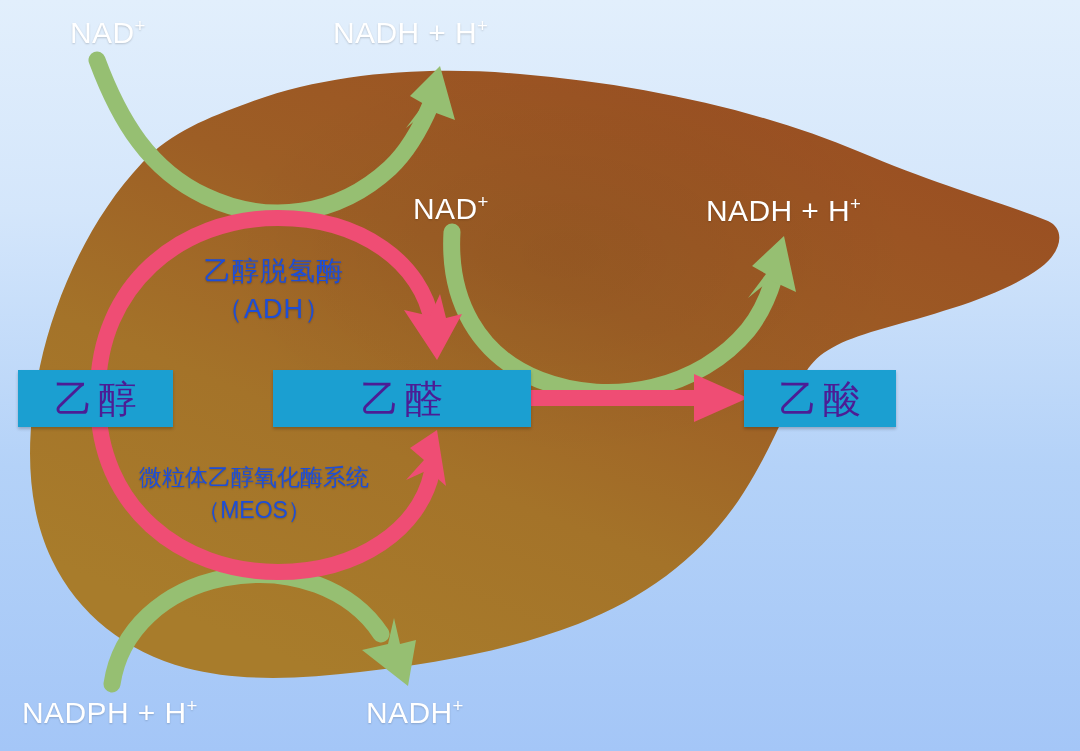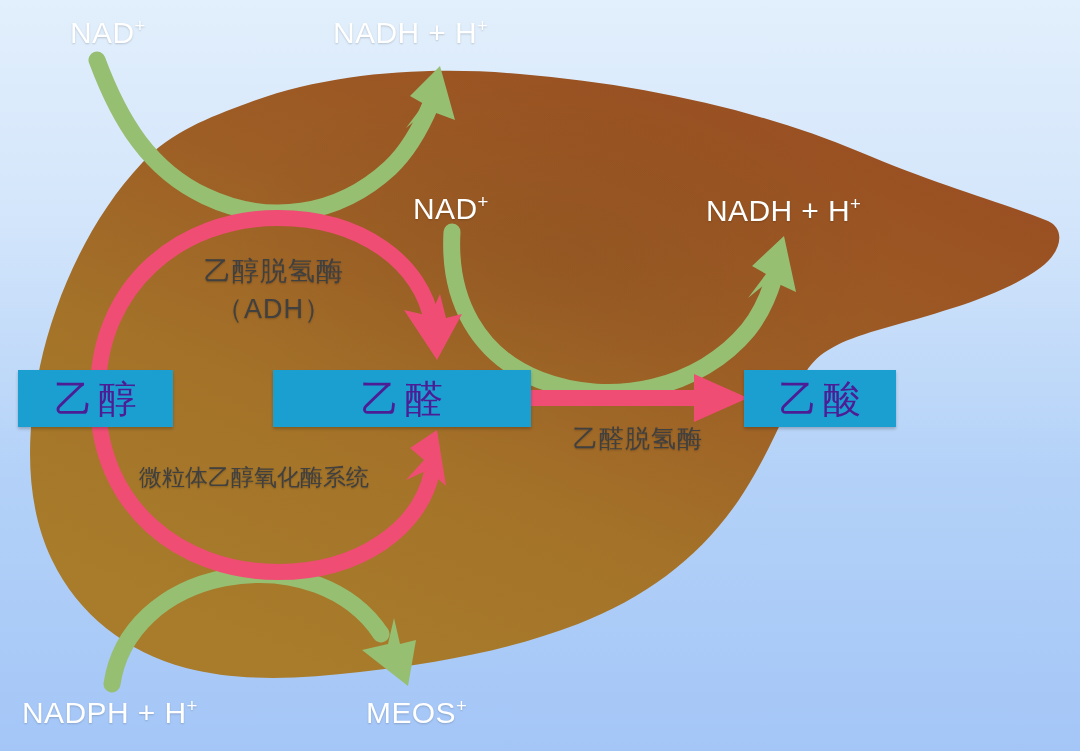--- a/index.html
+++ b/index.html
@@ -30,21 +30,21 @@
     font-size:38px;
     letter-spacing:6px;
     text-indent:6px;
     display:flex;align-items:center;justify-content:center;
     box-shadow:0 2px 3px rgba(0,0,0,.22);
     line-height:1;
   }
 
   .enzyme{
     position:absolute;
-    color:#404040;
+    color:#1d4ed8;
     text-align:center;
     white-space:nowrap;
     text-shadow:0 1px 2px rgba(0,0,0,.22);
     line-height:1.42;
   }
   .enzyme .cn{display:block;}
   .enzyme .ab{display:block;}
 
   #adh-enzyme-label{font-size:27px;letter-spacing:1px;}
   #meos-enzyme-label{font-size:23px;letter-spacing:0px;}
@@ -159,34 +159,34 @@
 
   <div class="cofactor" style="left:706px;top:196px;">
     <span>NADH + H</span><sup>+</sup>
   </div>
 
   <div class="cofactor" style="left:22px;top:698px;text-align:right;">
     <span>NADPH + H</span><sup>+</sup>
   </div>
 
   <div class="cofactor" style="left:366px;top:698px;">
-    <span>MEOS</span><sup>+</sup>
+    <span>NADH</span><sup>+</sup>
   </div>
 
   <div class="enzyme" id="adh-enzyme-label" style="left:146px;top:252px;width:256px;">
     <span class="cn">乙醇脱氢酶</span>
     <span class="ab">（ADH）</span>
   </div>
 
   <div class="enzyme" id="meos-enzyme-label" style="left:104px;top:461px;width:300px;">
     <span class="cn">微粒体乙醇氧化酶系统</span>
+    <span class="ab">（MEOS）</span>
   </div>
 
   <div class="enzyme" id="aldh-enzyme-label" style="left:523px;top:421px;width:230px;">
-    <span class="cn">乙醛脱氢酶</span>
   </div>
 
   <div class="metabolite" style="left:18px;top:370px;width:155px;height:57px;">乙醇</div>
 
   <div class="metabolite" style="left:273px;top:370px;width:258px;height:57px;">乙醛</div>
 
   <div class="metabolite" style="left:744px;top:370px;width:152px;height:57px;">乙酸</div>
 
 </div>
 

